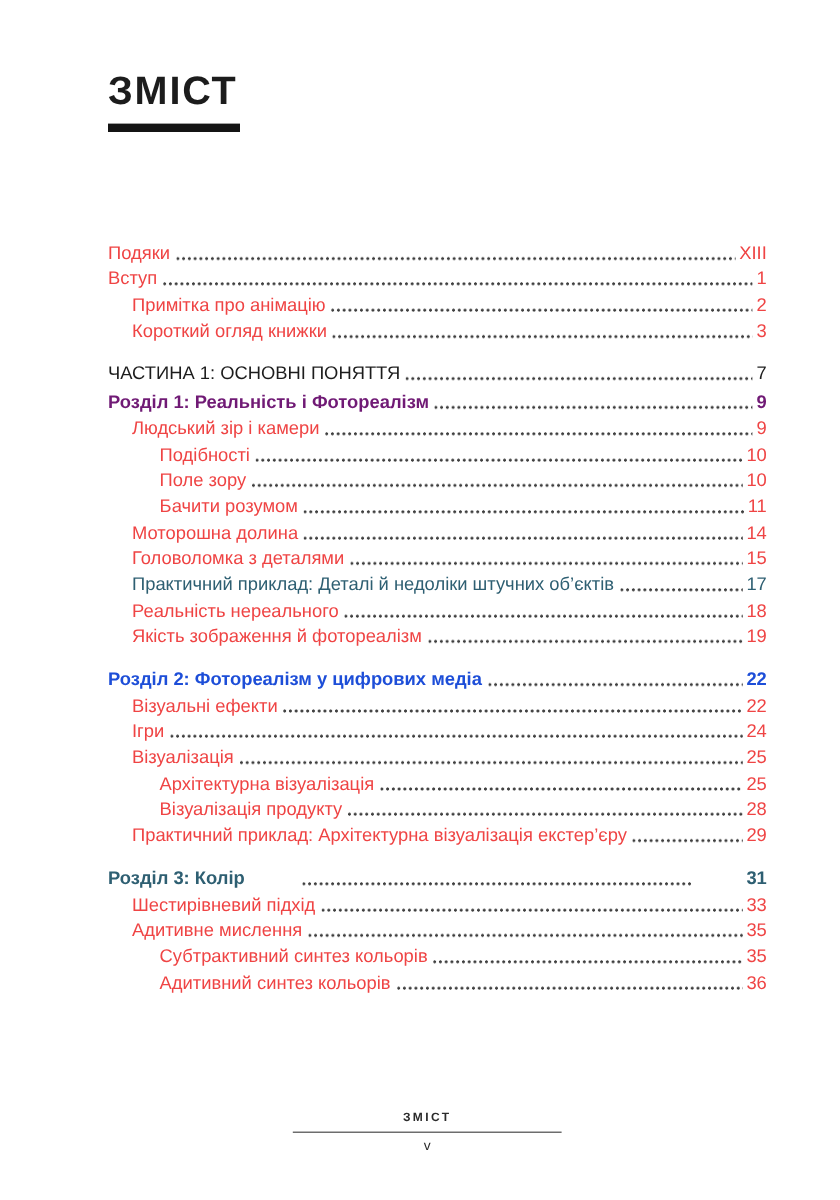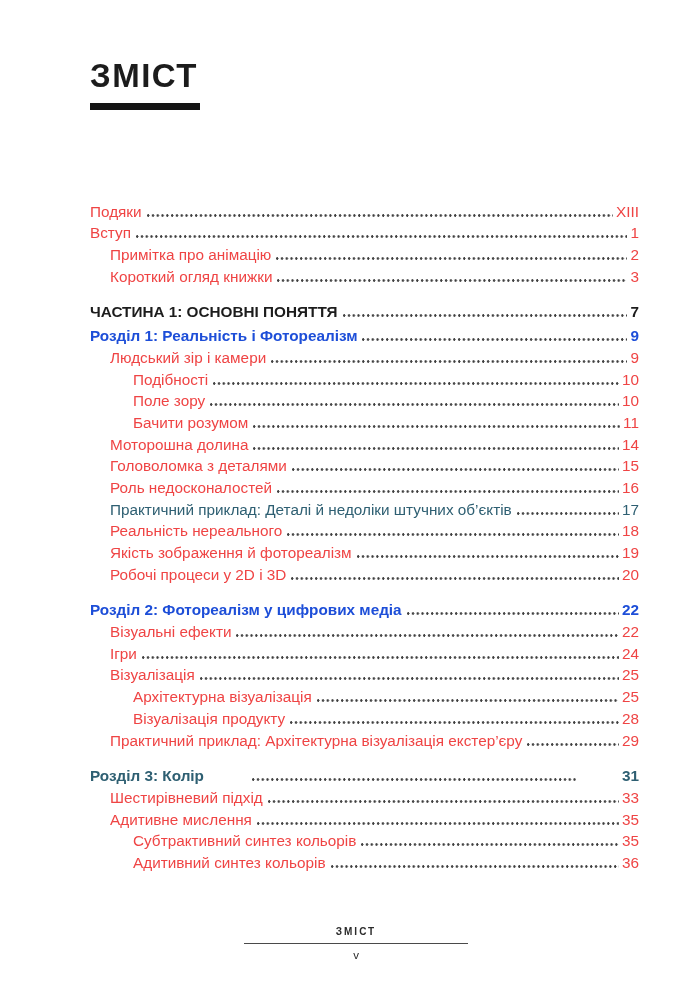--- a/index.html
+++ b/index.html
@@ -59,21 +59,21 @@
     background-image: radial-gradient(circle at 1.2px 1.5px, #3f3f3f 1.02px, rgba(0,0,0,0) 1.45px);
     background-size: 4.8px 3px;
     background-repeat: repeat-x;
   }
 
   .lvl-0 { padding-left: 0; }
   .lvl-1 { padding-left: 20px; }
   .lvl-2 { padding-left: 43px; }
 
   .style-normal { color: #ef4444; font-weight: 400; }
-  .style-bold-black { color: #1c1c1c; font-weight: 700; margin-top: 1px; justify-content: space-between; }
+  .style-bold-black { color: #1c1c1c; font-weight: 400; margin-top: 1px; justify-content: space-between; }
   .style-bold-teal { font-weight: 700; margin-top: 2px; }
 
   .footer {
     position: absolute;
     left: 0;
     right: 0;
     top: 926px;
     text-align: center;
   }
   .footer-label {
@@ -122,21 +122,21 @@
           <span class="leader"></span>
           <span class="n">3</span>
         </div>
       </div>
       <div class="toc-group">
         <div class="row lvl-0 style-bold-black">
           <span class="t">ЧАСТИНА 1: ОСНОВНІ ПОНЯТТЯ</span>
           <span class="leader"></span>
           <span class="n">7</span>
         </div>
-        <div class="row lvl-0 style-bold-teal" style="color: #1d4ed8;">
+        <div class="row lvl-0 style-bold-teal" style="color: #701a75;">
           <span class="t">Розділ 1: Реальність і Фотореалізм</span>
           <span class="leader"></span>
           <span class="n">9</span>
         </div>
         <div class="row lvl-1 style-normal">
           <span class="t">Людський зір і камери</span>
           <span class="leader"></span>
           <span class="n">9</span>
         </div>
         <div class="row lvl-2 style-normal">
@@ -156,45 +156,35 @@
         </div>
         <div class="row lvl-1 style-normal">
           <span class="t">Моторошна долина</span>
           <span class="leader"></span>
           <span class="n">14</span>
         </div>
         <div class="row lvl-1 style-normal">
           <span class="t">Головоломка з деталями</span>
           <span class="leader"></span>
           <span class="n">15</span>
-        </div>
-        <div class="row lvl-1 style-normal">
-          <span class="t">Роль недосконалостей</span>
-          <span class="leader"></span>
-          <span class="n">16</span>
         </div>
         <div class="row lvl-1 style-teal" style="color: rgb(46, 95, 114);">
           <span class="t">Практичний приклад: Деталі й недоліки штучних об’єктів</span>
           <span class="leader"></span>
           <span class="n">17</span>
         </div>
         <div class="row lvl-1 style-normal">
           <span class="t">Реальність нереального</span>
           <span class="leader"></span>
           <span class="n">18</span>
         </div>
         <div class="row lvl-1 style-normal">
           <span class="t">Якість зображення й фотореалізм</span>
           <span class="leader"></span>
           <span class="n">19</span>
-        </div>
-        <div class="row lvl-1 style-normal">
-          <span class="t">Робочі процеси у 2D і 3D</span>
-          <span class="leader"></span>
-          <span class="n">20</span>
         </div>
       </div>
       <div class="toc-group">
         <div class="row lvl-0 style-bold-teal" style="color: #1d4ed8;">
           <span class="t">Розділ 2: Фотореалізм у цифрових медіа</span>
           <span class="leader"></span>
           <span class="n">22</span>
         </div>
         <div class="row lvl-1 style-normal">
           <span class="t">Візуальні ефекти</span>

